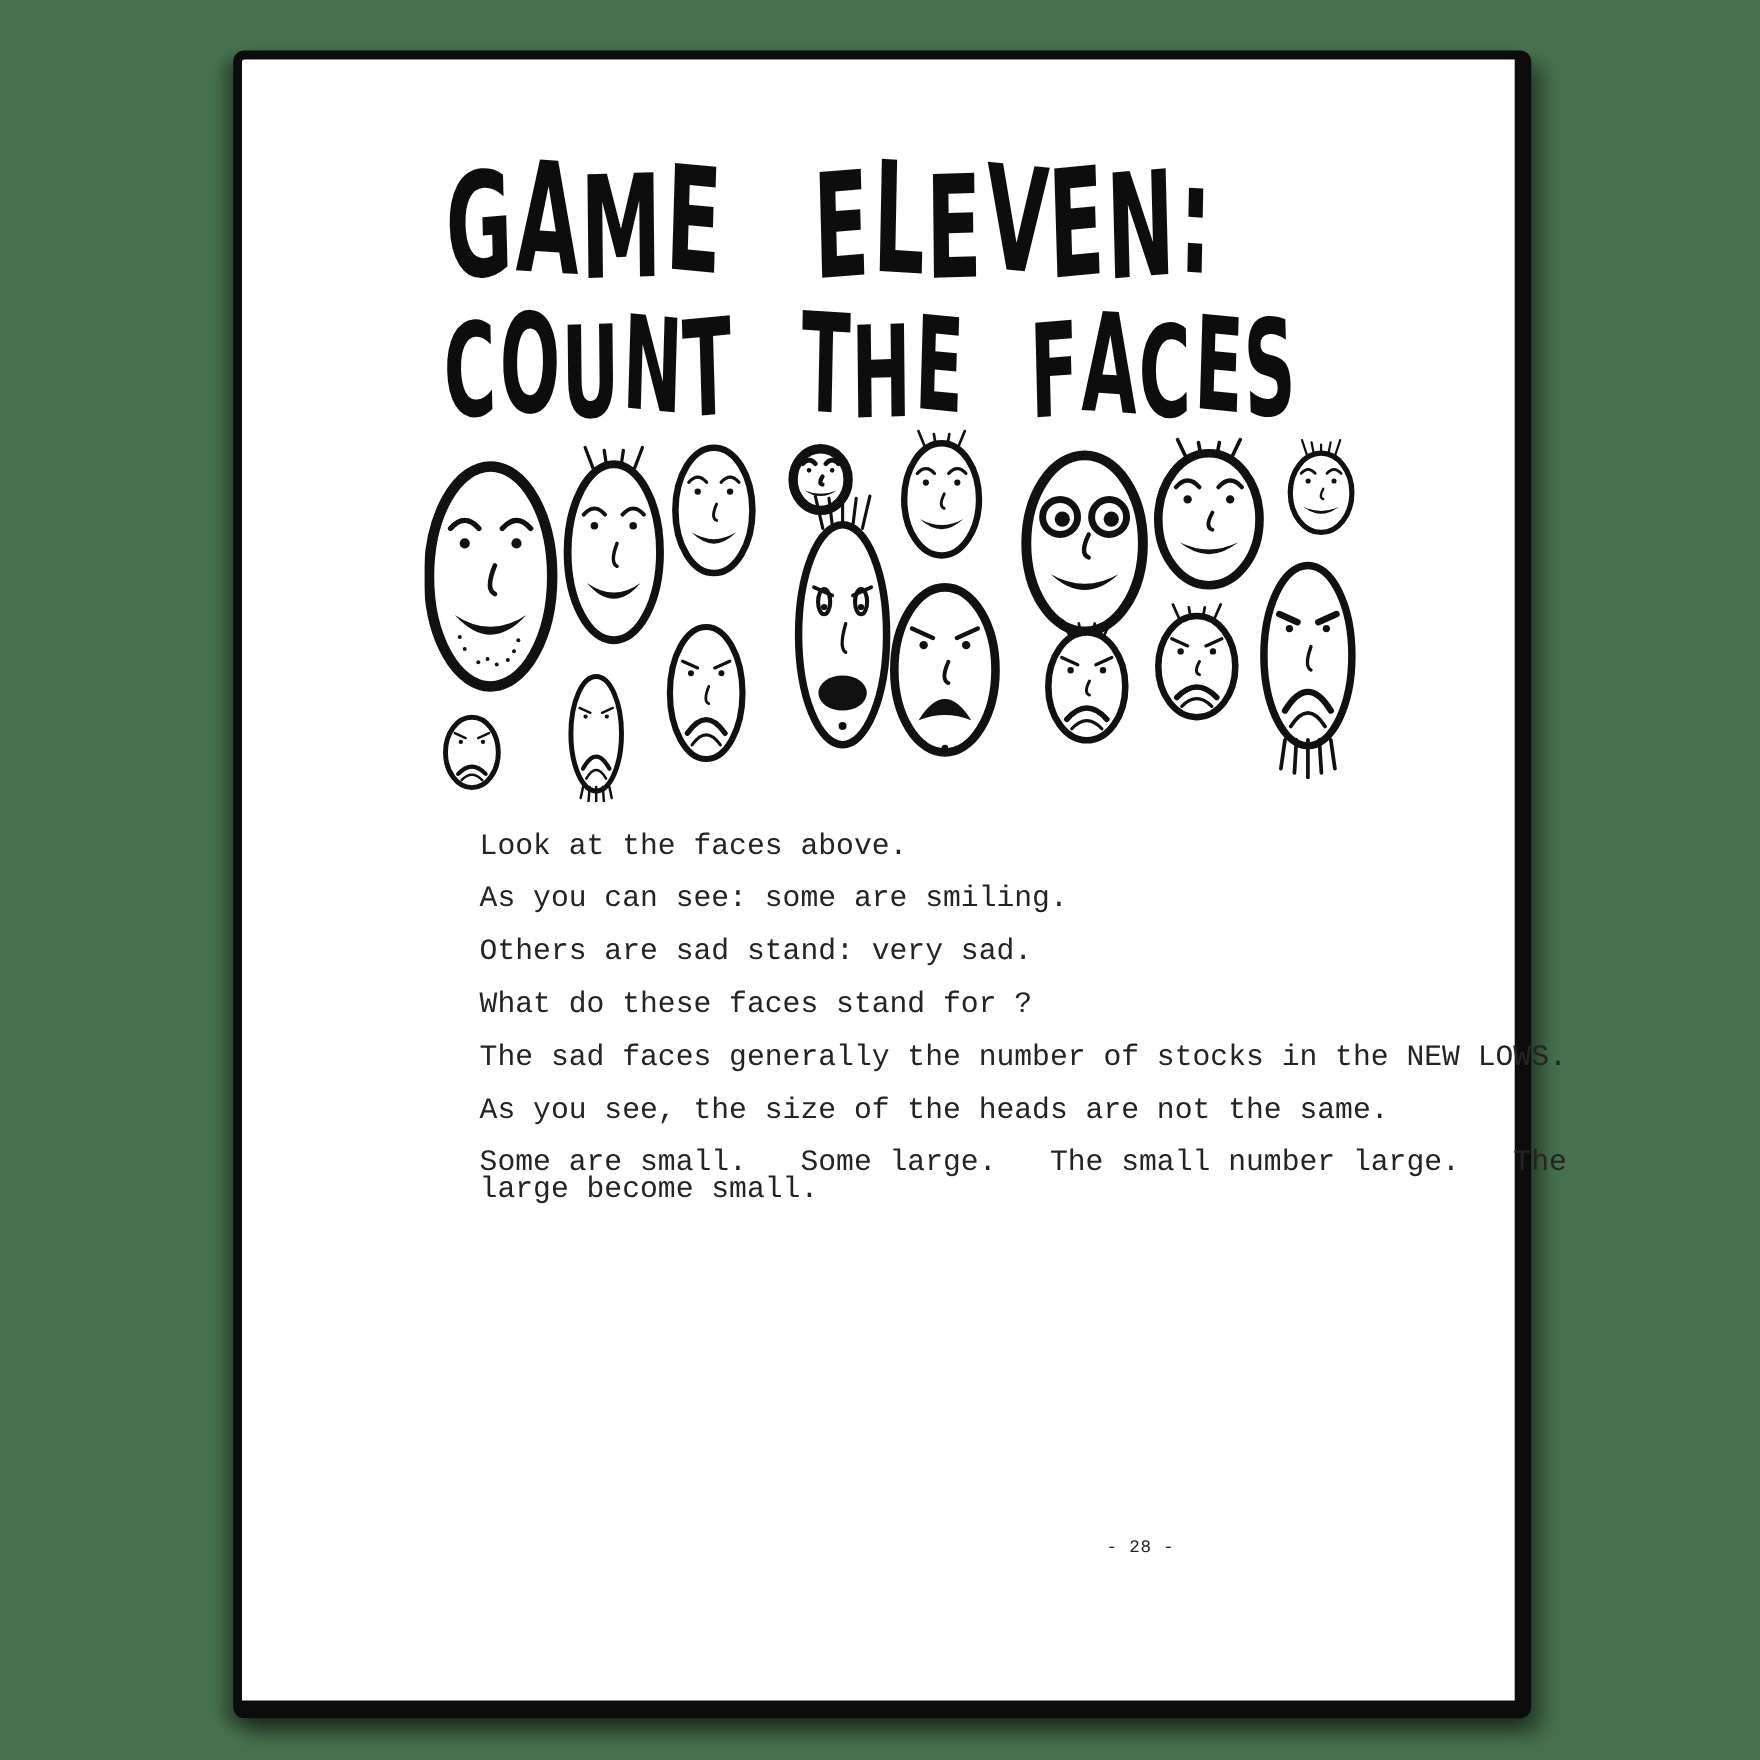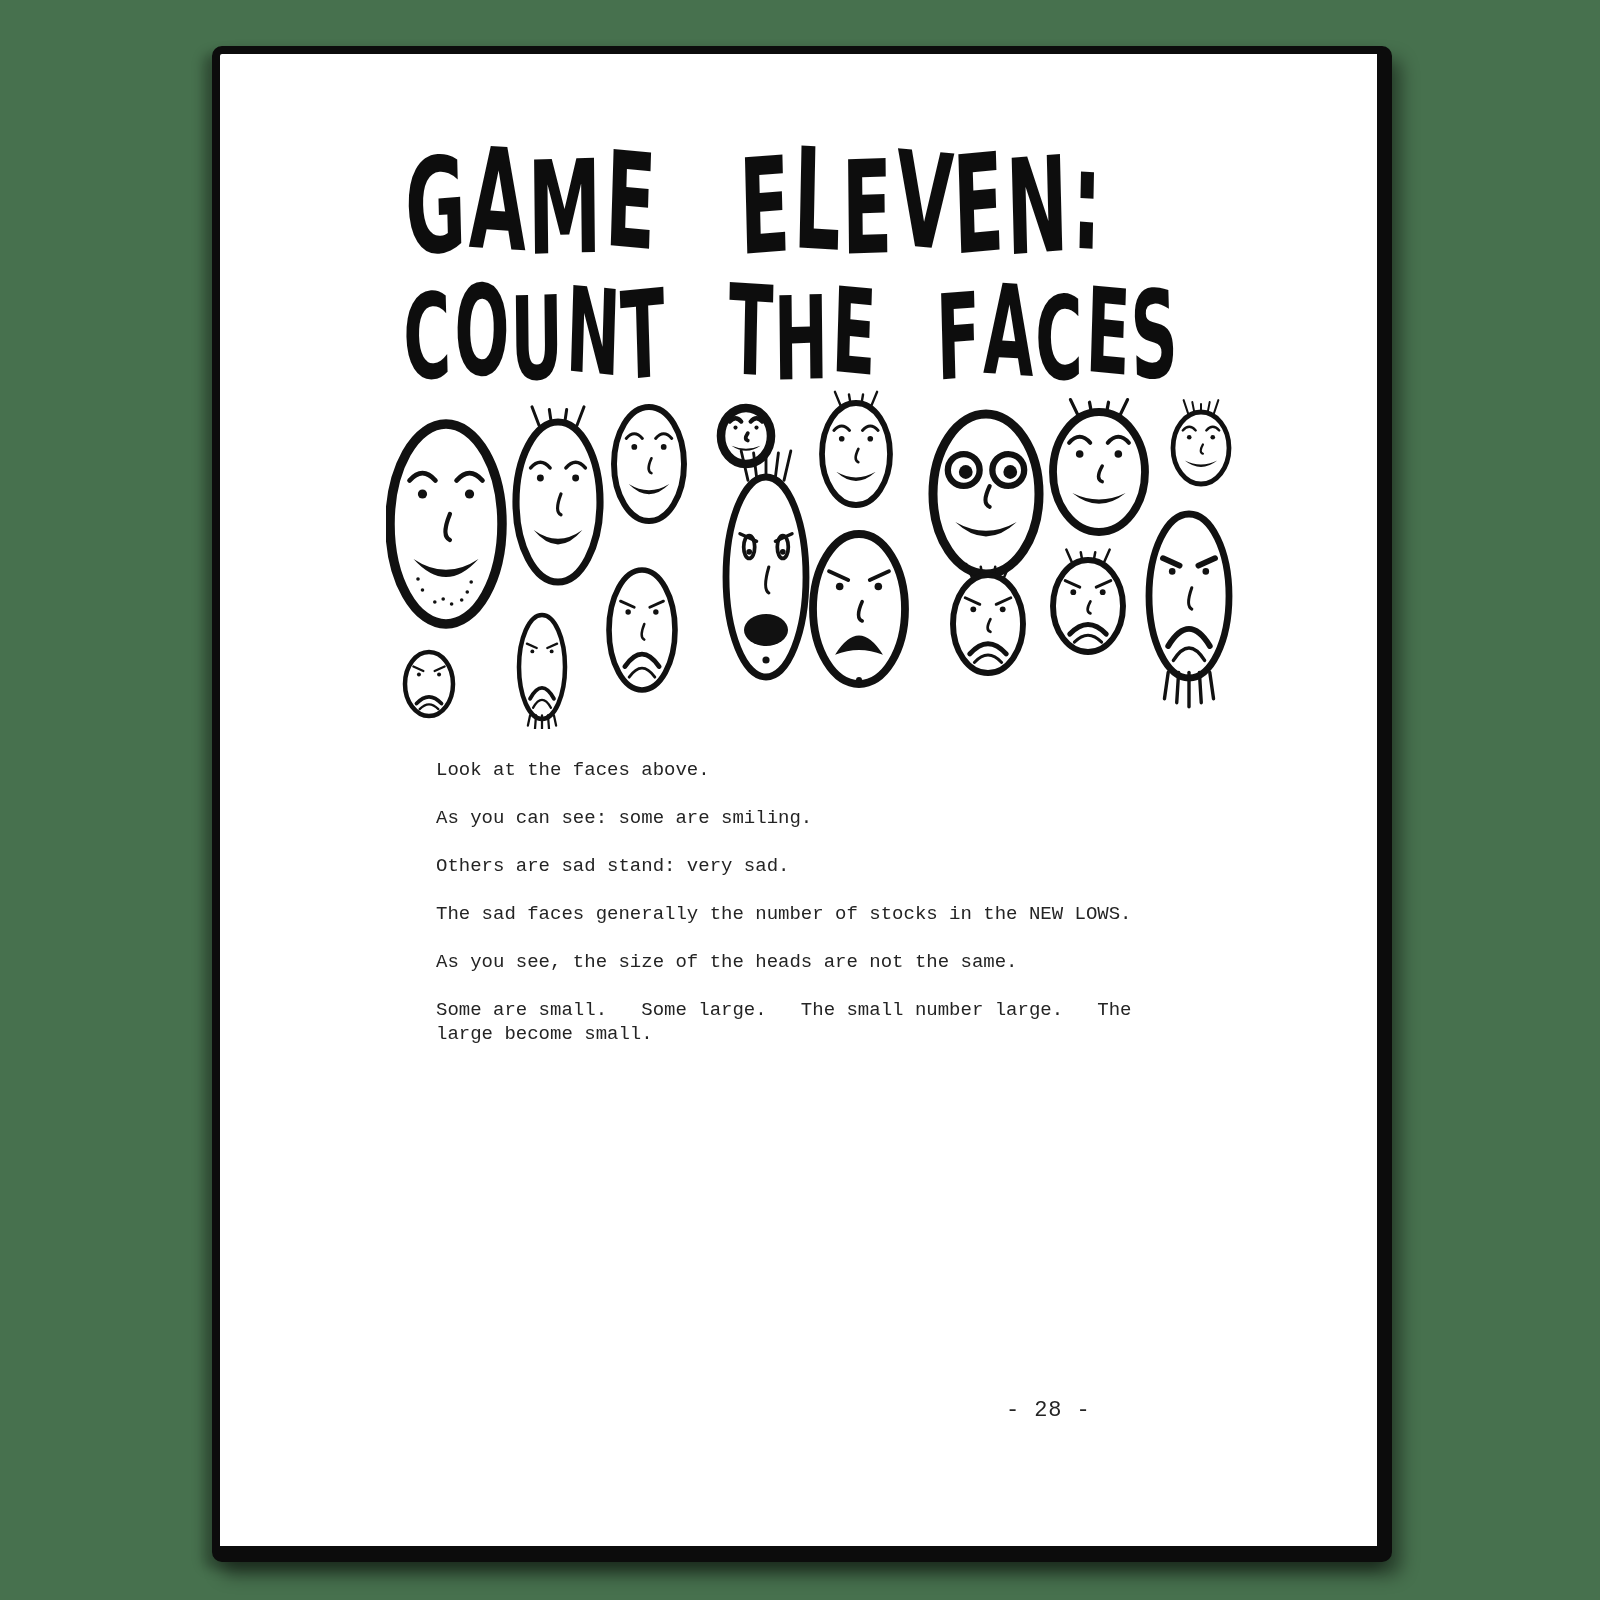--- a/index.html
+++ b/index.html
@@ -24,27 +24,27 @@
   .marker span{display:inline-block;transform-origin:50% 78%;}
   .marker .j0{transform:rotate(-2.5deg) translateY(2px);}
   .marker .j1{transform:rotate(2deg) translateY(-2px) scaleY(1.06);}
   .marker .j2{transform:rotate(-1deg) translateY(3px) scaleY(0.98);}
   .marker .j3{transform:rotate(3deg) translateY(-3px);}
   .marker .j4{transform:rotate(-3deg) translateY(1px) scaleY(1.03);}
   .faces{position:absolute;left:166px;top:330px;width:860px;height:345px;}
   .bodytext{
     position:absolute;left:216px;top:704px;
     font-family:"Liberation Mono","DejaVu Sans Mono",monospace;
-    font-size:19px;line-height:24px;color:#242424;white-space:pre;
+    font-size:27px;line-height:24px;color:#242424;white-space:pre;
   }
   .bodytext .para{margin:0 0 24px 0;}
   .pagenum{
     position:absolute;left:786px;top:1344px;
     font-family:"Liberation Mono","DejaVu Sans Mono",monospace;
-    font-size:22px;color:#242424;letter-spacing:0.04em;
+    font-size:16px;color:#242424;letter-spacing:0.04em;
   }
 </style>
 </head>
 <body>
 
 <div class="stage">
   <div class="page">
     <div class="title marker line1"><span class="j0">G</span><span class="j1">A</span><span class="j2">M</span><span class="j3">E</span> <span class="j0">E</span><span class="j1">L</span><span class="j2">E</span><span class="j3">V</span><span class="j4">E</span><span class="j0">N</span><span class="j1">:</span></div>
     <div class="title marker line2"><span class="j0">C</span><span class="j1">O</span><span class="j2">U</span><span class="j3">N</span><span class="j4">T</span> <span class="j1">T</span><span class="j2">H</span><span class="j3">E</span> <span class="j0">F</span><span class="j1">A</span><span class="j2">C</span><span class="j3">E</span><span class="j4">S</span></div>
     <svg class="faces" viewBox="0 0 860 345" xmlns="http://www.w3.org/2000/svg">
@@ -242,17 +242,17 @@
           <path d="M 2.8000000000000003 -8.200000000000001 q -6.4 18.04 0 21.32" fill="none" stroke="#111111" stroke-width="3.0600000000000005" stroke-linecap="round"></path>
           <path d="M -20.8 50.019999999999996 Q 0 15.907999999999994 20.8 50.019999999999996" fill="none" stroke="#111111" stroke-width="5.78" stroke-linecap="round"></path>
           <path d="M -15.600000000000001 64.452 Q 0 39.524 15.600000000000001 64.452" fill="none" stroke="#111111" stroke-width="3.4000000000000004" stroke-linecap="round"></path>
           <line x1="-20.8" y1="76.56" x2="-24.544" y2="102.7" stroke="#111111" stroke-width="3.4000000000000004" stroke-linecap="round"></line>
           <line x1="-10.4" y1="76.56" x2="-12.272" y2="106.7" stroke="#111111" stroke-width="3.4000000000000004" stroke-linecap="round"></line>
           <line x1="0" y1="76.56" x2="0" y2="110.7" stroke="#111111" stroke-width="3.4000000000000004" stroke-linecap="round"></line>
           <line x1="10.4" y1="76.56" x2="12.272" y2="106.7" stroke="#111111" stroke-width="3.4000000000000004" stroke-linecap="round"></line>
           <line x1="20.8" y1="76.56" x2="24.544" y2="102.7" stroke="#111111" stroke-width="3.4000000000000004" stroke-linecap="round"></line>
         </g>
       </svg>
-    <div class="bodytext"><div class="para">Look at the faces above.</div><div class="para">As you can see: some are smiling.</div><div class="para">Others are sad stand: very sad.</div><div class="para">The sad faces generally the number of stocks in the NEW LOWS.</div><div class="para">As you see, the size of the heads are not the same.</div><div class="para">Some are small.   Some large.   The small number large.   The
+    <div class="bodytext"><div class="para">Look at the faces above.</div><div class="para">As you can see: some are smiling.</div><div class="para">Others are sad stand: very sad.</div><div class="para">What do these faces stand for ?</div><div class="para">The sad faces generally the number of stocks in the NEW LOWS.</div><div class="para">As you see, the size of the heads are not the same.</div><div class="para">Some are small.   Some large.   The small number large.   The
 large become small.</div></div>
     <div class="pagenum">- 28 -</div>
   </div>
 </div>
 
 </body></html>

